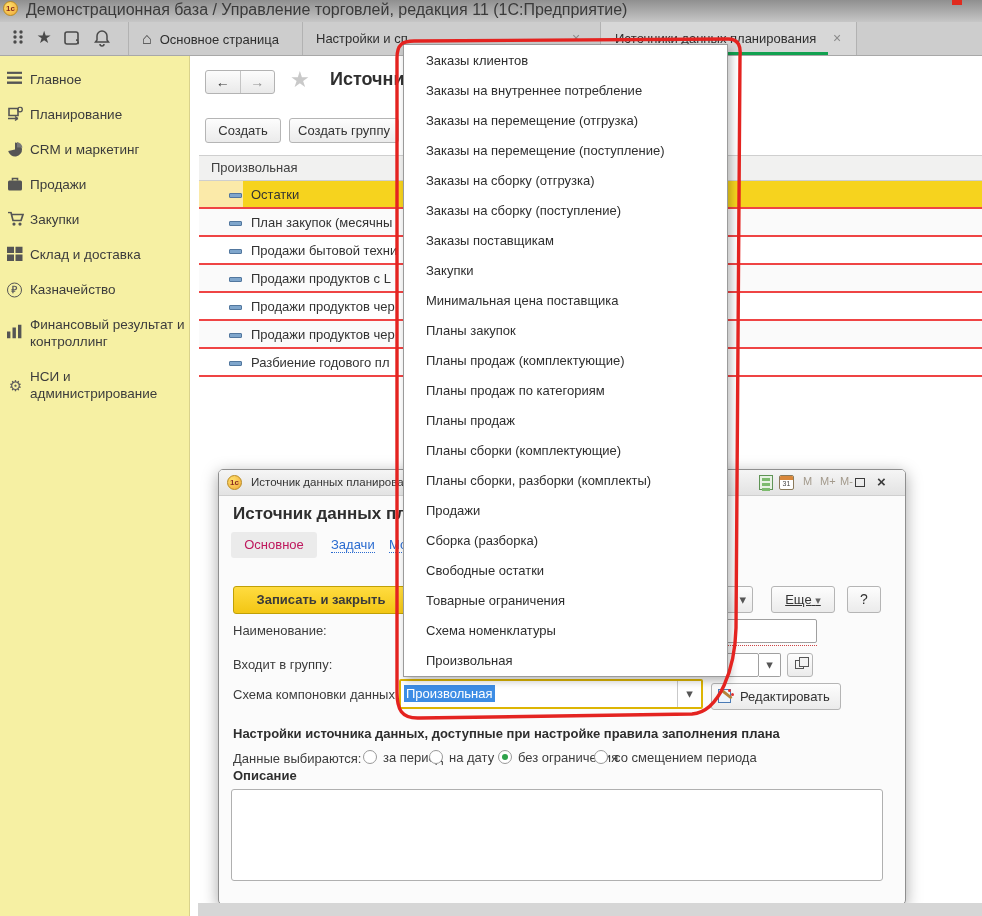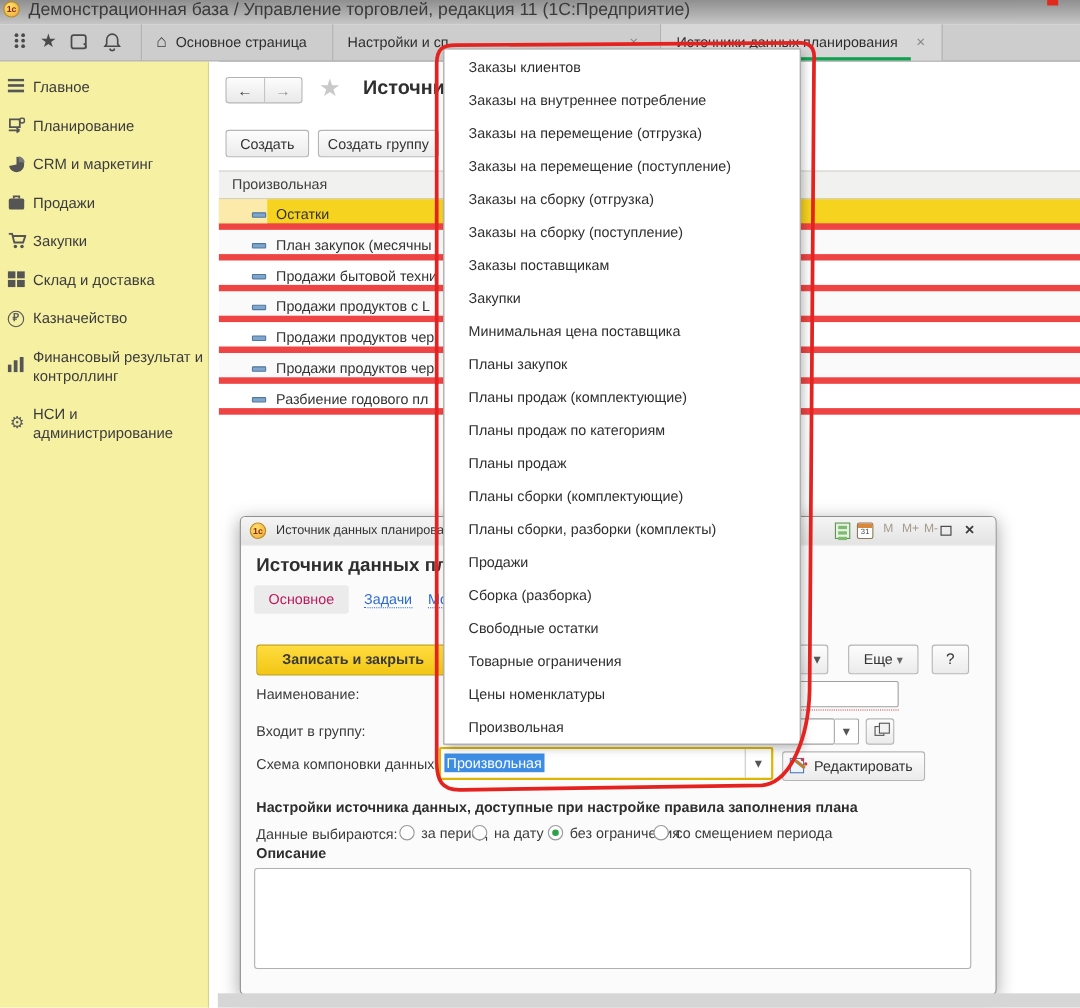--- a/index.html
+++ b/index.html
@@ -35,21 +35,21 @@
   .navgrp .bk { border-right:1px solid #c4c4c4; color:#333; }
   .navgrp .fw { color:#909090; }
   .bigstar { left:290px; top:67px; font-size:22px; color:#c9c9c9; }
   .pagetitle { left:330px; top:69px; font-size:18px; font-weight:bold; color:#2f2f2f; white-space:nowrap; }
   .btn { border:1px solid #b5b5b5; border-radius:3px; background:linear-gradient(#fdfdfd,#ebebeb); font-size:13px; color:#333; text-align:center; }
   .btn-create { left:205px; top:118px; width:76px; height:25px; line-height:23px; }
   .btn-creategrp { left:289px; top:118px; width:110px; height:25px; line-height:23px; }
 
   .thead { left:199px; top:155px; width:783px; height:26px; background:#f1f1f0; border-top:1px solid #cfcfcf; border-bottom:1px solid #cfcfcf; line-height:24px; padding-left:12px; color:#3f3f3f; }
   .trows { left:199px; top:181px; width:783px; }
-  .trow { position:relative; height:28px; line-height:28px; border-bottom:6px solid #ef4444; background:#fff; }
+  .trow { position:relative; height:28px; line-height:28px; border-bottom:2px solid #ef4444; background:#fff; }
   .trow:nth-child(even){ background:#fafafa; }
   .trow .dash { position:absolute; left:30px; top:12px; width:13px; height:5px; background:#7fa6cc; border:1px solid #52779e; border-radius:1px; }
   .trow .lbl { position:absolute; left:52px; white-space:nowrap; }
   .trow.sel { background:#f6d31e; }
   .trow.sel::before { content:""; position:absolute; left:0; top:0; width:44px; height:100%; background:#fbeaa9; }
 
   
   .dialog { left:218px; top:469px; width:688px; height:436px; background:#fbfbfb; border:1px solid #8f8f8f; border-radius:5px; box-shadow:0 4px 16px rgba(0,0,0,.35); }
   .dlg-tb { left:0; top:0; width:100%; height:26px; background:linear-gradient(#f5f5f5,#e3e3e3); border-bottom:1px solid #cfcfcf; border-radius:4px 4px 0 0; }
   .dlg-title { left:32px; top:6px; font-size:11.5px; color:#333; white-space:nowrap; }
@@ -58,21 +58,21 @@
   .dlg-x { left:658px; top:3px; font-size:15px; font-weight:bold; color:#3c3c3c; }
   .calicon { left:560px; top:5px; width:15px; height:15px; border:1px solid #8a7a5a; background:#fff; border-radius:2px; font-size:7px; text-align:center; color:#444; }
   .calicon::before { content:""; display:block; height:4px; background:#d9873a; border-radius:1px 1px 0 0; }
   .calc { left:540px; top:5px; width:14px; height:15px; background:#e8f2e4; border:1px solid #5f9456; }
   .calc i { display:block; height:3px; margin:2px 2px 0; background:#7dbb6e; }
   .dlg-head { left:14px; top:34px; font-size:17px; font-weight:bold; color:#2e2e2e; white-space:nowrap; }
   .dlg-tab0 { left:12px; top:62px; width:86px; height:26px; background:#ebebeb; border-radius:3px; text-align:center; line-height:26px; color:#be185d; }
   .dlink { top:67px; color:#2a6bd0; border-bottom:1px dotted #2a6bd0; line-height:15px; white-space:nowrap; }
   .btn-save { left:14px; top:116px; width:176px; height:28px; background:linear-gradient(#ffdc40,#f2c614); border:1px solid #c0a006; border-radius:3px; font-weight:bold; color:#3a3a3a; text-align:center; line-height:26px; }
   .btn-stub { left:500px; top:116px; width:34px; height:27px; line-height:25px; text-align:right; padding-right:6px; color:#555; }
-  .btn-more { left:552px; top:116px; width:64px; height:27px; line-height:25px; }
+  .btn-more { left:552px; top:116px; width:64px; height:27px; line-height:25px;text-decoration:underline; }
   .btn-help { left:628px; top:116px; width:34px; height:27px; line-height:25px; font-size:14px; }
   .flabel { left:14px; font-size:13px; color:#3c3c3c; }
   .field { background:#fff; border:1px solid #a0a0a0; border-radius:2px; }
   .f-name { left:186px; top:149px; width:412px; height:24px; }
   .reddots { left:186px; top:175px; width:412px; border-top:1.5px dotted #d04545; }
   .f-group { left:186px; top:183px; width:354px; height:24px; }
   .f-group-dd { left:540px; top:183px; width:22px; height:24px; line-height:22px; text-align:center; color:#555; border-radius:0 2px 2px 0; border-left:none; }
   .f-group-open { left:568px; top:183px; width:26px; height:24px; }
   .openicon { position:absolute; left:7px; top:6px; width:9px; height:9px; border:1.2px solid #555; }
   .openicon::before { content:""; position:absolute; left:3px; top:-4px; width:8px; height:8px; border:1.2px solid #555; background:#f2f2f2; }
@@ -363,19 +363,19 @@
   <div class="dd-item">Планы закупок</div>
   <div class="dd-item">Планы продаж (комплектующие)</div>
   <div class="dd-item">Планы продаж по категориям</div>
   <div class="dd-item">Планы продаж</div>
   <div class="dd-item">Планы сборки (комплектующие)</div>
   <div class="dd-item">Планы сборки, разборки (комплекты)</div>
   <div class="dd-item">Продажи</div>
   <div class="dd-item">Сборка (разборка)</div>
   <div class="dd-item">Свободные остатки</div>
   <div class="dd-item">Товарные ограничения</div>
-  <div class="dd-item">Цены номенклатуры</div>
+  <div class="dd-item">Схема номенклатуры</div>
   <div class="dd-item">Произвольная</div>
 </div>
 
 <svg class="abs annot" viewBox="0 0 372 702">
   <path d="M 26,13 L 340,11 C 351,11 353,19 352,28 L 348,600 C 347,640 332,684 304,686 L 32,690 C 13,691 9,681 9,664 L 9,30 C 9,16 15,13 26,13 Z" fill="none" stroke="#e42320" stroke-width="3.4" stroke-linejoin="round"></path>
 </svg>
 
 </body></html>

